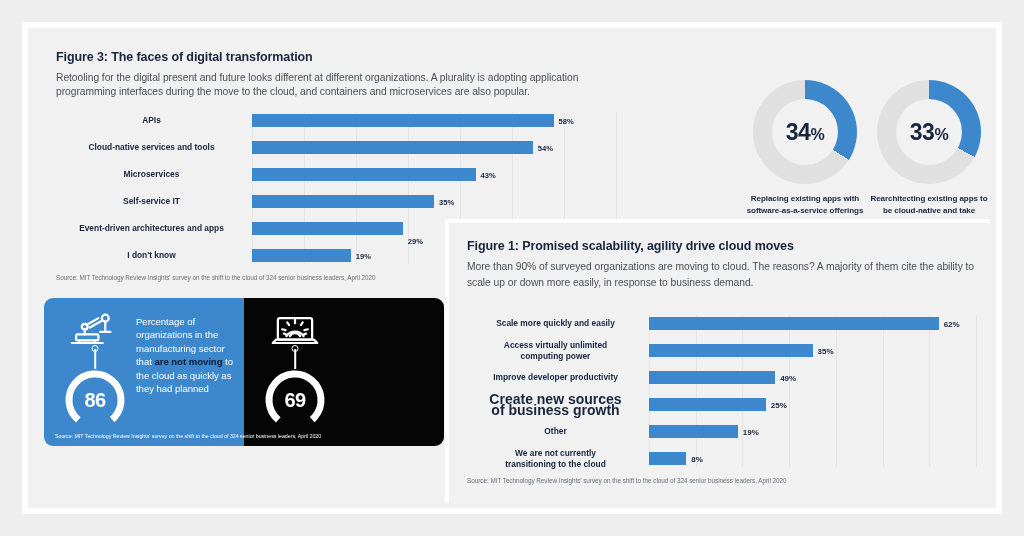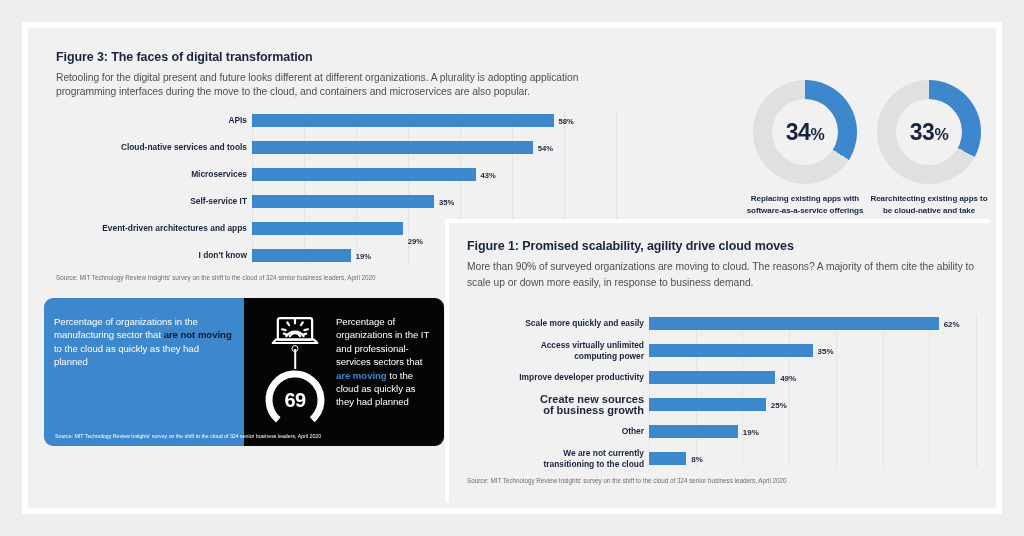--- a/index.html
+++ b/index.html
@@ -34,21 +34,21 @@
   .fig-desc{
     font-size:10.3px;color:#4b5057;line-height:14px;margin:0;
     letter-spacing:-0.05px;
   }
 
   
   .barchart{position:relative;}
   .bc-row{display:flex;align-items:center;height:21px;margin-bottom:7px;}
   .bc-label{
     font-size:8.6px;font-weight:bold;color:#18253f;
-    text-align:right;line-height:10.5px;
+    text-align:center;line-height:10.5px;
     padding-right:5px;box-sizing:border-box;
     white-space:pre-line;
   }
   .bc-track{position:relative;flex:1;height:100%;}
   .bc-bar{
     position:absolute;left:0;top:2px;bottom:2px;
     background:#3d87cc;
   }
   .bc-val{
     position:absolute;top:50%;transform:translateY(-50%);
@@ -208,41 +208,61 @@
             <div class="donut-hole">
               <div class="donut-num">33<span class="pct">%</span></div>
             </div>
           </div>
           <div class="donut-cap">Rearchitecting existing apps to be cloud-native and take maximum advantage of the cloud</div>
         </div>
       </div>
 
     <div class="statpanel" id="statpanel">
         <div class="sp-half sp-blue">
+          <div class="sp-left">
+            <div class="sp-icon"><svg viewBox="0 0 60 42" width="52" height="36" fill="none" stroke="#fff" stroke-width="2.6" stroke-linecap="round" stroke-linejoin="round">
+                <circle cx="42" cy="6" r="4"></circle>
+                <path d="M38 9 L24 17"></path>
+                <path d="M20 14 L34 6"></path>
+                <circle cx="18" cy="16" r="3.4"></circle>
+                <path d="M18 19 L18 25"></path>
+                <rect x="8" y="25" width="26" height="7" rx="1.5"></rect>
+                <path d="M3 35 L39 35"></path>
+                <path d="M12 32 L12 35 M30 32 L30 35"></path>
+                <path d="M42 10 L42 22 M36 22 L48 22"></path>
+              </svg></div>
+            <div class="sp-dot"></div>
+            <div class="sp-stem"></div>
+            <div class="gauge">
+              <svg viewBox="0 0 66 66" width="66" height="66">
+                <circle cx="33" cy="33" r="26" fill="none" stroke="#ffffff" stroke-width="7" stroke-linecap="butt" stroke-dasharray="125.78936984973534 163.36281798666926" transform="rotate(130 33 33)"></circle>
+              </svg>
+              <div class="gauge-num">86</div>
+            </div>
+          </div>
           <div class="sp-text"><span>Percentage of organizations in the manufacturing sector that </span><span class="em-dark">are not moving</span><span> to the cloud as quickly as they had planned</span></div>
         </div>
         <div class="sp-half sp-black">
           <div class="sp-left">
             <div class="sp-icon"><svg viewBox="0 0 60 42" width="52" height="36" fill="none" stroke="#fff" stroke-width="2.6" stroke-linecap="round" stroke-linejoin="round">
                 <rect x="10" y="6" width="40" height="25" rx="2.5"></rect>
                 <path d="M4 35 L56 35 L52 31 L8 31 Z"></path>
                 <path d="M20 27 A12 12 0 0 1 40 27"></path>
                 <path d="M24 27 A7 7 0 0 1 36 27"></path>
                 <path d="M30 8 L30 12 M21 11 L23 14 M39 11 L37 14 M15 19 L19 20 M45 19 L41 20 M17 24 L20.5 25.5 M43 24 L39.5 25.5"></path>
               </svg></div>
             <div class="sp-dot"></div>
             <div class="sp-stem"></div>
             <div class="gauge">
               <svg viewBox="0 0 66 66" width="66" height="66">
                 <circle cx="33" cy="33" r="26" fill="none" stroke="#ffffff" stroke-width="7" stroke-linecap="butt" stroke-dasharray="125.78936984973534 163.36281798666926" transform="rotate(130 33 33)"></circle>
               </svg>
               <div class="gauge-num">69</div>
             </div>
           </div>
-          <div class="sp-text"><span>Percentage of organizations in the IT and professional-services sectors that </span><span class="em-blue">are moving</span><span> to the cloud as quickly as they had planned</span></div>
         </div>
         <div class="sp-source">Source: MIT Technology Review Insights' survey on the shift to the cloud of 324 senior business leaders, April 2020</div>
       </div>
 
     <div class="fig1">
       <div class="fig-title">Figure 1: Promised scalability, agility drive cloud moves</div>
       <div class="fig-desc">More than 90% of surveyed organizations are moving to cloud. The reasons? A majority of them cite the ability to scale up or down more easily, in response to business demand.</div>
       <div class="barchart" id="chart1" style="margin-top: 24px; position: relative;">
           <div class="bc-grid" style="left: 182px;">
             <div class="bc-gl" style="left: 0%;"></div>
@@ -270,21 +290,21 @@
             </div>
           </div>
           <div class="bc-row" style="height: 17px; margin-bottom: 10px;">
             <div class="bc-label" style="width: 182px; font-size: 8.4px;">Improve developer productivity</div>
             <div class="bc-track">
               <div class="bc-bar" style="width: 38.5714%; background: rgb(61, 135, 204);"></div>
               <div class="bc-val" style="left: 38.5714%; font-size: 8px;">49%</div>
             </div>
           </div>
           <div class="bc-row" style="height: 17px; margin-bottom: 10px;">
-            <div class="bc-label" style="width: 182px; font-size: 11px;">Create new sources
+            <div class="bc-label" style="width: 182px; font-size: 14px;">Create new sources
 of business growth</div>
             <div class="bc-track">
               <div class="bc-bar" style="width: 35.7143%; background: rgb(61, 135, 204);"></div>
               <div class="bc-val" style="left: 35.7143%; font-size: 8px;">25%</div>
             </div>
           </div>
           <div class="bc-row" style="height: 17px; margin-bottom: 10px;">
             <div class="bc-label" style="width: 182px; font-size: 8.4px;">Other</div>
             <div class="bc-track">
               <div class="bc-bar" style="width: 27.1429%; background: rgb(61, 135, 204);"></div>

